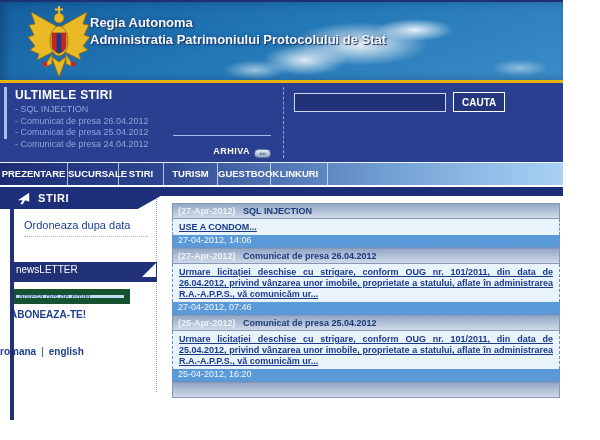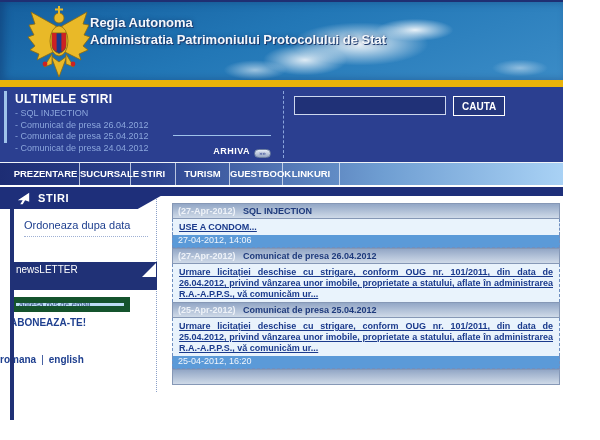--- a/index.html
+++ b/index.html
@@ -24,60 +24,60 @@
   .coa { position:absolute; left:25px; top:2px; width:68px; height:76px; }
   .header-title { position:absolute; left:90px; top:12px; }
   .header-title div {
     font-size:13px; font-weight:bold; color:#f4f7fb; line-height:17px;
     text-shadow:1px 1px 0 #1c3a6e, 0 0 4px rgba(20,45,95,.6);
   }
 
   
   .midband {
     position:relative; height:83px; background:#2b3f90;
-    border-top:7px solid #eab308; border-bottom:1px solid #eef2f8;
+    border-top:3px solid #eab308; border-bottom:1px solid #eef2f8;
     display:flex;
   }
   .news-col { position:relative; width:283px; padding:5px 0 0 15px; }
   .accent-line { position:absolute; left:4px; top:4px; width:3px; height:52px; background:#9fc2ea; }
   .uls-title { font-size:12px; font-weight:bold; color:#fff; letter-spacing:.3px; }
   .uls-links { margin-top:2px; }
   .uls-links a { display:block; font-size:9px; color:#8ba6dc; line-height:11.5px; text-decoration:none; cursor:pointer; }
   .arhiva-row { position:absolute; right:12px; bottom:4px; text-align:right; }
   .arhiva-line { width:98px; height:1px; background:#9fc2ea; margin:0 0 4px auto; }
   .arhiva-link { font-size:9px; font-weight:bold; color:#fff; letter-spacing:.5px; text-decoration:none; cursor:pointer; }
   .arhiva-pill {
     display:inline-block; width:17px; height:9px; border-radius:5px; margin-left:4px; vertical-align:-1px;
     background:linear-gradient(180deg,#e7edf6,#97a6c2); border:1px solid #6d7fa0;
     font-size:6px; line-height:7px; color:#2b3f90; text-align:center; cursor:pointer;
   }
   .dash-sep { border-left:1px dashed #8ba6dc; margin:4px 0; }
   .search-col { flex:1; padding:5px 0 0 10px; }
   .cauta-title { font-size:12px; font-weight:bold; color:#fff; }
-  .search-row { margin-top:4px; display:flex; align-items:flex-start; }
+  .search-row { margin-top:4px; display:flex; align-items:flex-end; }
   .search-input {
     width:152px; height:19px; background:#203177; border:1px solid #ccd7ee;
     color:#fff; font-size:10px; padding:0 4px; font-family:"Liberation Sans",sans-serif;
   }
   .search-btn {
     margin-left:7px; height:20px; padding:0 8px; background:#24367c; border:1px solid #fff;
     color:#fff; font-size:10px; font-weight:bold; font-family:"Liberation Sans",sans-serif; cursor:pointer;
   }
 
   
   .navbar {
     height:24px; display:flex; border-bottom:2px solid #fff;
     background:linear-gradient(90deg,#1d2d74 0%, #2d4490 28%, #6f9ed2 68%, #a9d2f5 100%);
   }
   .nav-item {
     display:block; line-height:22px; text-align:center; color:#fff;
     font-size:9.5px; font-weight:bold; text-decoration:none; cursor:pointer;
     border-right:1px solid rgba(230,238,250,.75);
   }
-  .nav-item:nth-child(1){width:68px;margin-left:12px;} .nav-item:nth-child(2){width:51px;}
+  .nav-item:nth-child(1){width:68px;} .nav-item:nth-child(2){width:51px;}
   .nav-item:nth-child(3){width:45px;} .nav-item:nth-child(4){width:54px;}
   .nav-item:nth-child(5){width:53px;} .nav-item:nth-child(6){width:57px;}
 
   
   .subband { position:relative; height:9px; background:#1e2f7a; z-index:3; }
   .stiri-tab {
     position:absolute; top:0; left:0; width:162px; height:22px; background:#1e2f7a;
     clip-path:polygon(0 0, 100% 0, 100% 38%, 85% 100%, 0 100%);
     display:flex; align-items:center; padding-left:17px;
   }
@@ -88,21 +88,21 @@
   .sidebar { position:relative; width:165px; height:243px; }
   .side-vbar { position:absolute; left:10px; top:12px; width:4px; height:212px; background:#203176; }
   .side-dotted { position:absolute; left:156px; top:0; height:196px; border-left:1px dotted #8ba0c8; }
   .side-links { margin:20px 0 0 24px; width:124px; }
   .side-links a {
     display:block; font-size:11px; color:#1e3f8f; text-decoration:none; cursor:pointer;
     padding:3px 0 5px; border-bottom:1px dotted #9fb0d4;
   }
   .newsletter { margin:25px 0 0 10px; width:147px; }
   .nl-header {
-    position:relative; height:28px; background:#203176; color:#fff;
+    position:relative; height:20px; background:#203176; color:#fff;
     font-size:10px; line-height:16px; padding-left:6px;
   }
   .nl-corner {
     position:absolute; right:1px; top:1px; width:14px; height:14px; background:#fff;
     clip-path:polygon(0 100%, 100% 0, 100% 100%);
   }
   .nl-input {
     margin-top:7px; width:120px; height:15px; background:#bcdcf5; border:6px solid #14532d;
     font-size:8px; padding:1px 3px; color:#33507e; font-family:"Liberation Sans",sans-serif;
   }
@@ -244,20 +244,21 @@
       </div>
 
       <div class="news-item">
         <div class="ni-header">
           <span class="ni-date">(27-Apr-2012)</span>
           <span class="ni-title">Comunicat de presa 26.04.2012</span>
         </div>
         <div class="ni-body">
           <a class="ni-link">Urmare licitaţiei deschise cu strigare, conform OUG nr. 101/2011, din data de 26.04.2012, privind vânzarea unor imobile, proprietate a statului, aflate în administrarea R.A.-A.P.P.S., vă comunicăm ur...</a>
         </div>
+        <div class="ni-footer">27-04-2012, 07:46</div>
       </div>
 
       <div class="news-item">
         <div class="ni-header">
           <span class="ni-date">(25-Apr-2012)</span>
           <span class="ni-title">Comunicat de presa 25.04.2012</span>
         </div>
         <div class="ni-body">
           <a class="ni-link">Urmare licitaţiei deschise cu strigare, conform OUG nr. 101/2011, din data de 25.04.2012, privind vânzarea unor imobile, proprietate a statului, aflate în administrarea R.A.-A.P.P.S., vă comunicăm ur...</a>
         </div>

